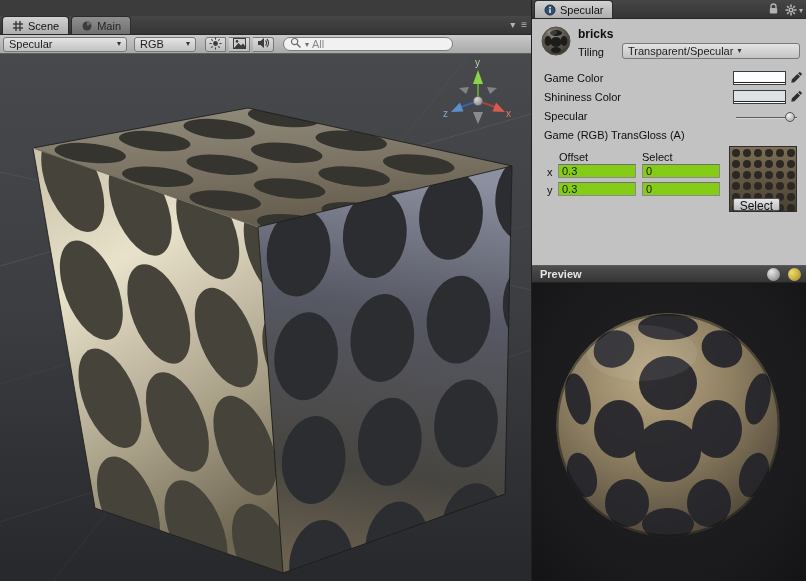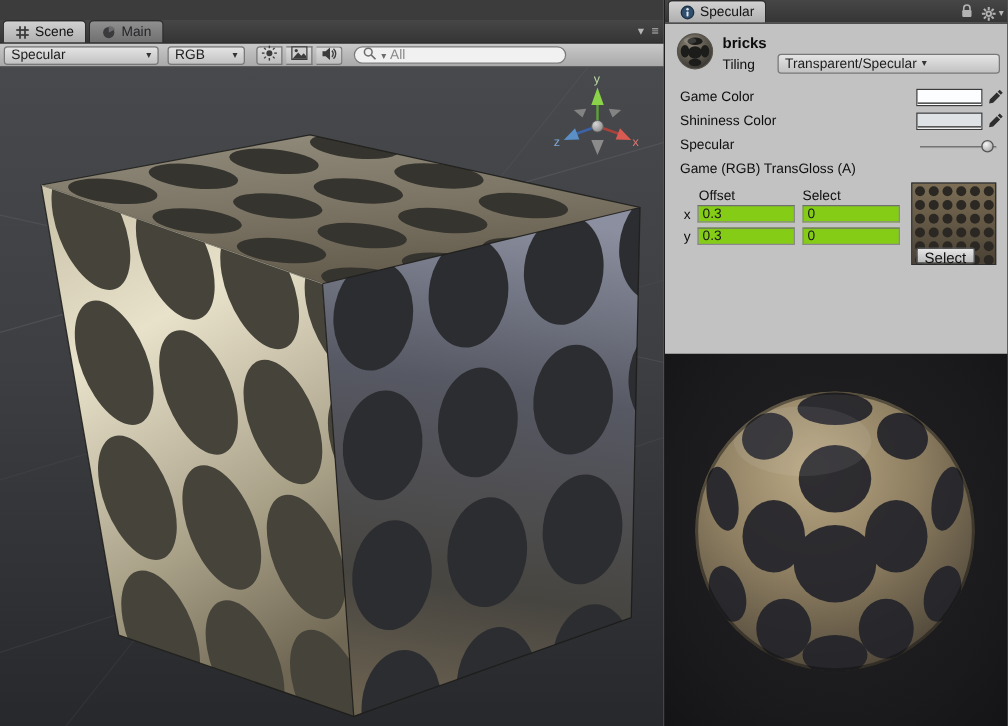--- a/index.html
+++ b/index.html
@@ -435,20 +435,27 @@
           <circle cx="39" cy="61" r="4"></circle>
           <circle cx="50" cy="61" r="4"></circle>
           <circle cx="61" cy="61" r="4"></circle>
       </g>
     </svg>
     <div id="select-btn">
         <span>Select</span>
       </div>
   </div>
 
+  <div id="preview-header">
+    <span>Preview</span>
+    <div class="ph-icons">
+      <div class="round-ico" style="background:radial-gradient(circle at 35% 30%,#e9e9e9,#737373)"></div>
+      <div class="round-ico" style="background:radial-gradient(circle at 30% 35%,#f0dd6a,#a3842c)"></div>
+    </div>
+  </div>
 
   <div id="preview-area">
     <svg width="275" height="298" viewBox="0 0 275 298">
       <defs>
         <radialGradient id="sg" cx="0.42" cy="0.28" r="0.95">
           <stop offset="0" stop-color="#b9a884"></stop>
             <stop offset="0.4" stop-color="#8d7e61"></stop>
             <stop offset="0.75" stop-color="#554c3d"></stop>
             <stop offset="1" stop-color="#1f1d19"></stop>
         </radialGradient>

